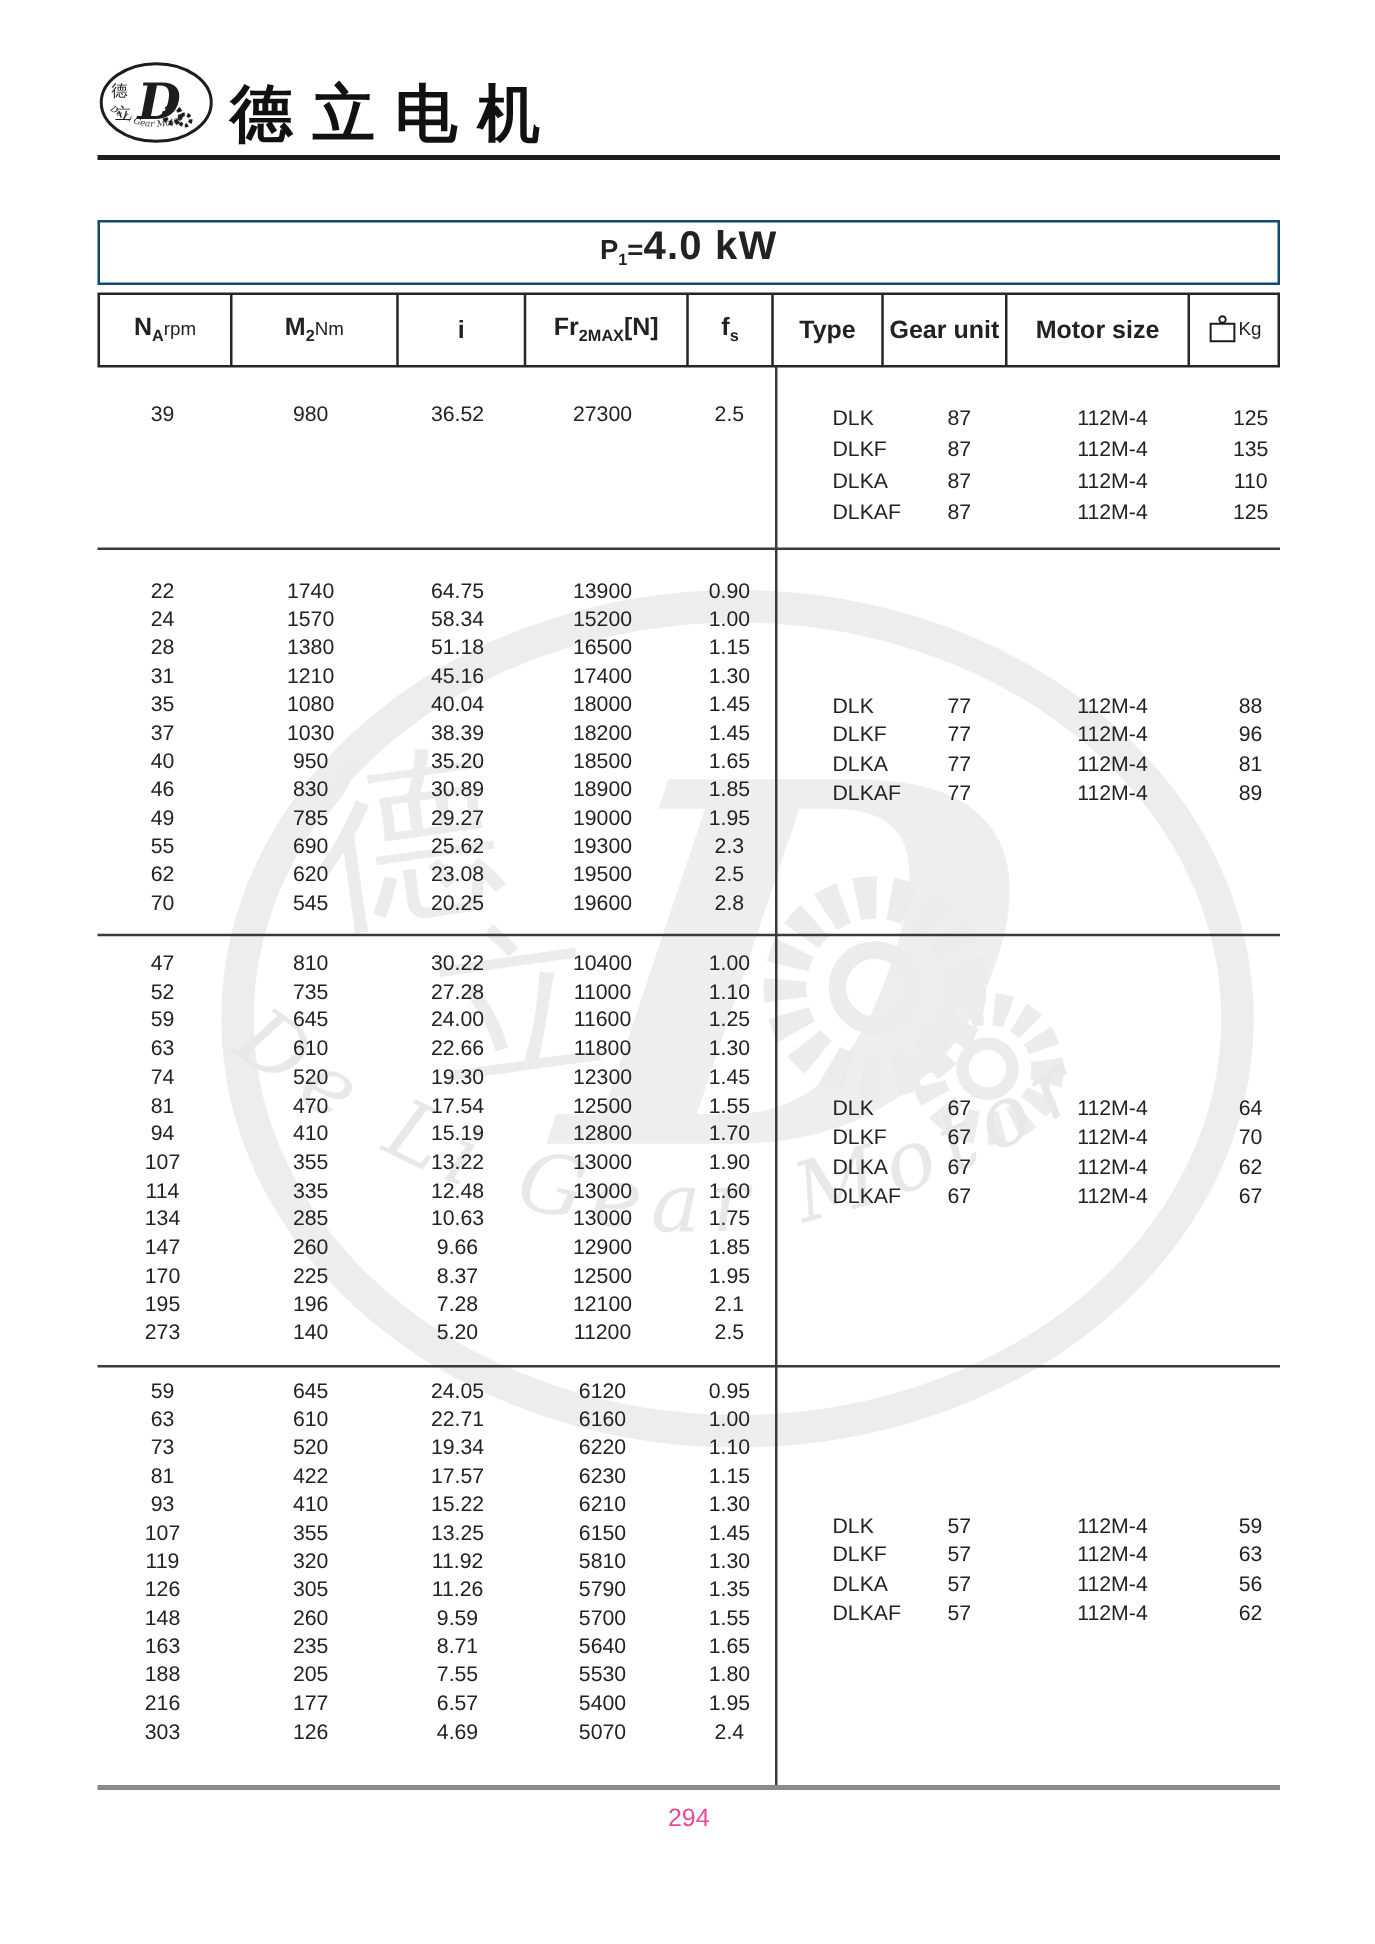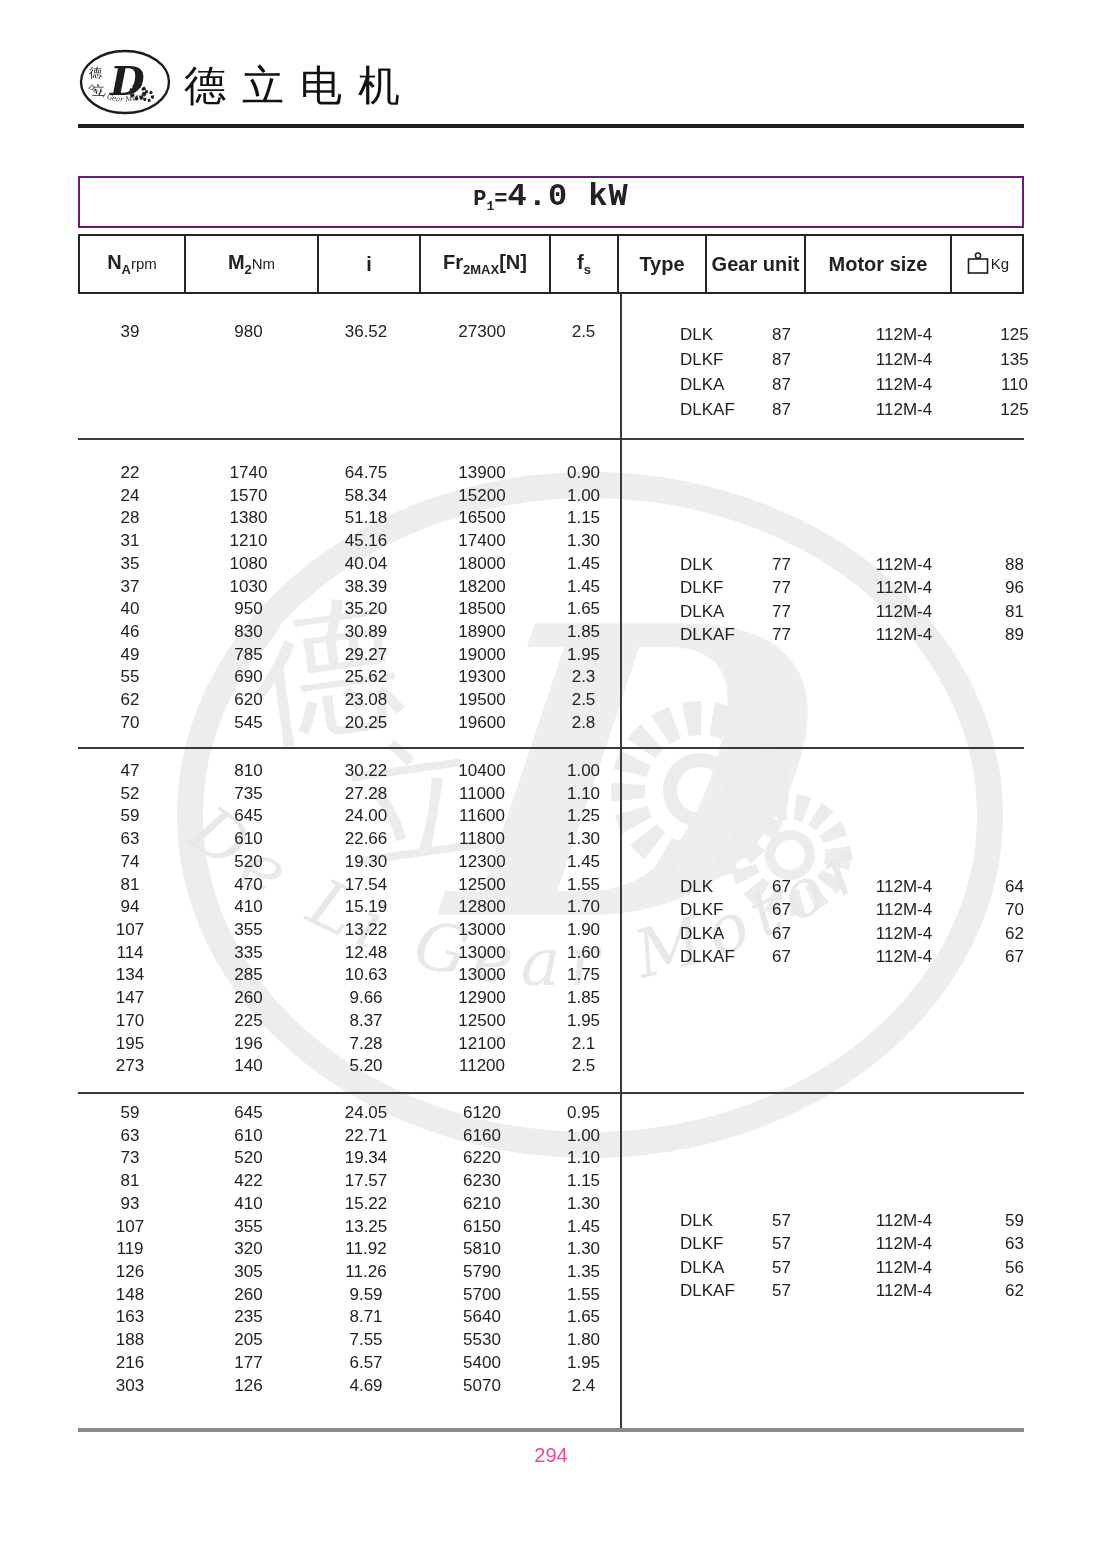--- a/index.html
+++ b/index.html
@@ -4,26 +4,26 @@
 <style>
   html,body{margin:0;padding:0;background:#fff;}
   .page{position:relative;width:1100px;height:1555px;background:#fff;overflow:hidden;
         font-family:"Liberation Sans",sans-serif;color:#222;}
   .wm{position:absolute;left:0;top:0;z-index:0;pointer-events:none;}
   .layer{position:absolute;inset:0;z-index:1;}
 
   
   .logo{position:absolute;left:78px;top:48px;}
   .brand{position:absolute;left:184px;top:58px;font-family:"Liberation Serif",serif;
-         font-weight:normal;font-size:42px;letter-spacing:16px;color:#111;}
+         font-weight:bold;font-size:50px;letter-spacing:16px;color:#111;}
   .toprule{position:absolute;left:78px;top:124px;width:946px;height:4px;background:#1e1e1e;}
 
   
   .titlebox{position:absolute;left:78px;top:176px;width:946px;height:52px;box-sizing:border-box;
-            border:2px solid #701a75;display:flex;align-items:baseline;justify-content:center;font-family:Liberation Mono, monospace;}
+            border:2px solid #0c4a6e;display:flex;align-items:baseline;justify-content:center;}
   .tp{font-weight:bold;font-size:22px;}
   .tp sub{font-size:13px;}
   .tv{font-weight:bold;font-size:32px;letter-spacing:1px;}
 
   
   .thead{position:absolute;left:78px;top:234px;width:946px;height:60px;box-sizing:border-box;
          border:2px solid #262626;display:grid;
          grid-template-columns:104px 133px 102px 130px 68px 88px 99px 146px auto;}
   .hc{border-left:2px solid #262626;display:flex;flex-direction:row;align-items:center;
       justify-content:center;line-height:1.1;}
@@ -36,21 +36,21 @@
   
   .databody{position:absolute;left:78px;top:293px;width:946px;height:1139px;box-sizing:border-box;
             border-bottom:4px solid #8a8a8a;}
   .vline{position:absolute;left:542px;top:0;bottom:0;width:2px;background:#3a3a3a;}
   .sec{position:relative;box-sizing:border-box;width:946px;}
   .sec1{height:145px;}
   .sec2{height:309px;border-top:2px solid #3a3a3a;}
   .sec3{height:345px;border-top:2px solid #3a3a3a;}
   .sec4{height:340px;border-top:2px solid #3a3a3a;}
   .rows{position:absolute;left:0;top:0;width:542px;}
-  .types{position:absolute;left:572px;top:0;width:402px;}
+  .types{position:absolute;left:558px;top:0;width:402px;}
   .sec1 .rows{padding-top:29px;}  .sec1 .types{padding-top:29px;}
   .sec2 .rows{padding-top:23px;}  .sec2 .types{padding-top:113px;}
   .sec3 .rows{padding-top:12px;}  .sec3 .types{padding-top:126px;}
   .sec4 .rows{padding-top:9px;}   .sec4 .types{padding-top:115px;}
   .row{display:flex;height:22.73px;align-items:flex-start;font-size:17px;}
   .sec1 .row{height:25px;}
   .trow{display:flex;height:23.5px;align-items:center;font-size:17px;}
   .sec1 .trow{height:25px;}
   .cell{text-align:center;}
   .c0{width:104px;} .c1{width:133px;} .c2{width:102px;} .c3{width:130px;} .c4{width:73px;}

